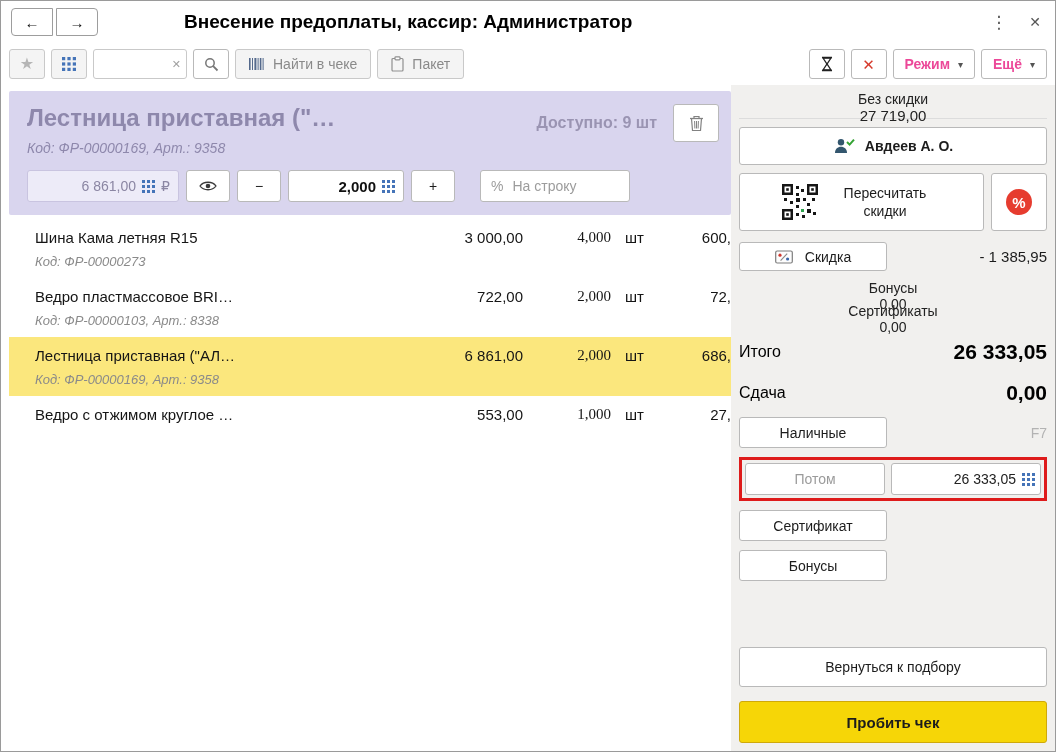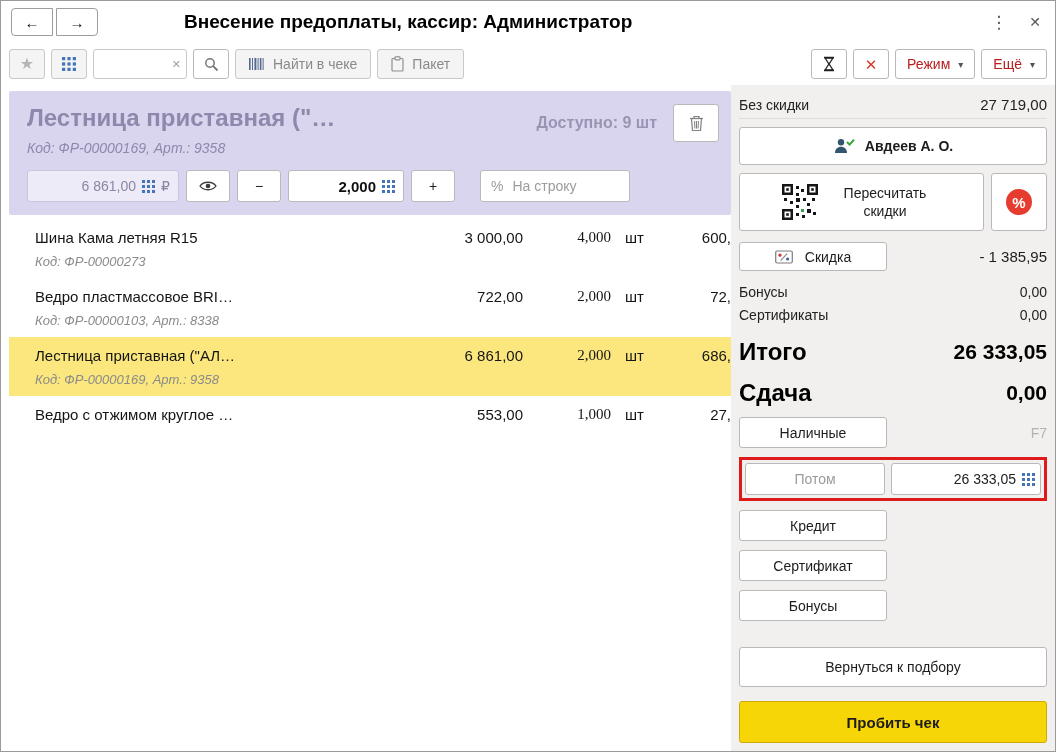--- a/index.html
+++ b/index.html
@@ -20,21 +20,21 @@
   .page-title{margin-left:86px;font-size:19px;font-weight:700;color:#000;white-space:nowrap;}
   .tb-right{margin-left:auto;display:flex;align-items:center;gap:22px;color:#555;}
   .kebab{font-size:17px;line-height:1;}
   .close-x{font-size:14px;line-height:1;}
   
   .toolbar{height:42px;flex:0 0 42px;display:flex;align-items:center;gap:6px;padding:0 8px;background:#fff;}
   .tb-btn{height:30px;min-width:36px;box-sizing:border-box;border:1px solid #c9c9c9;background:#f4f4f4;
     border-radius:3px;display:flex;align-items:center;justify-content:center;gap:8px;padding:0 8px;}
   .tb-btn.white{background:#fff;border-color:#b9b9b9;}
   .tb-label{color:#8a8a8a;font-size:14px;white-space:nowrap;}
-  .tb-label.dark{color:#b91c1c;}
+  .tb-label.dark{color:#ec4899;font-weight:bold;}
   .chev{color:#555;font-size:10px;}
   .star-glyph{color:#b5b5b5;font-size:16px;line-height:1;}
   .redx-glyph{color:#d6392b;font-size:15px;font-weight:bold;line-height:1;}
   .search-box{width:94px;height:30px;box-sizing:border-box;border:1px solid #c9c9c9;border-radius:3px;
     background:#fff;display:flex;align-items:center;padding:0 5px 0 6px;}
   .search-box input{flex:1;width:100%;border:none;outline:none;font-size:13px;font-family:inherit;min-width:0;background:transparent;}
   .clear-glyph{color:#a0a0a0;font-size:11px;line-height:1;}
   .spacer{flex:1;}
   
   .main{flex:1;display:flex;overflow:hidden;}
@@ -65,37 +65,37 @@
   .r-name{flex:1;padding-left:26px;overflow:hidden;white-space:nowrap;}
   .r-price{width:104px;text-align:right;flex:0 0 104px;}
   .r-qty{width:88px;text-align:right;flex:0 0 88px;font-family:Liberation Serif, serif;}
   .r-unit{width:58px;flex:0 0 58px;padding-left:14px;box-sizing:border-box;}
   .r-amount{width:62px;flex:0 0 62px;text-align:right;overflow:hidden;white-space:nowrap;}
   .line2{margin-top:8px;padding-left:26px;font-size:13px;font-style:italic;color:#8a8a8a;}
   
   .right{flex:1;background:#f1f0ee;padding:6px 8px 8px;box-sizing:border-box;display:flex;flex-direction:column;min-width:0;}
   .btn{background:#fff;border:1px solid #b9b9b9;border-radius:3px;display:flex;align-items:center;
     justify-content:center;font-family:inherit;font-size:14px;color:#1c1c1c;box-sizing:border-box;padding:0;}
-  .sum-row{display:flex;align-items:center;justify-content:space-between;font-size:14px;color:#222;}
+  .sum-row{display:flex;align-items:center;justify-content:space-between;font-size:14px;color:#222;flex-direction:column;}
   .no-discount{height:27px;border-bottom:1px solid #dcdcdc;margin-bottom:8px;}
   .no-discount .val{font-size:15px;}
   .customer-btn{height:38px;margin-bottom:8px;gap:10px;font-weight:bold;}
   .recalc-row{display:flex;gap:7px;margin-bottom:11px;}
   .recalc-btn{flex:1;height:58px;gap:11px;}
   .recalc-label{font-size:14px;width:112px;text-align:center;line-height:1.3;}
   .pct-btn{width:56px;height:58px;flex:0 0 56px;}
   .pct-circle{width:26px;height:26px;border-radius:50%;background:#e63c2f;color:#fff;font-weight:bold;
     font-size:15px;display:flex;align-items:center;justify-content:center;}
   .discount-row{display:flex;align-items:center;margin-bottom:9px;}
   .discount-btn{width:148px;height:29px;gap:12px;flex:0 0 148px;}
   .discount-value{flex:1;text-align:right;font-size:15px;color:#1c1c1c;}
   .mini-row{height:23px;}
   .mini-row .val{font-size:14px;}
   .total-row{display:flex;align-items:center;justify-content:space-between;height:41px;}
-  .total-label{font-size:24px;font-weight:bold;color:#000;}
+  .total-label{font-size:16px;font-weight:normal;color:#000;}
   .total-value{font-size:21px;font-weight:bold;color:#000;}
   .cash-row{display:flex;align-items:center;margin:4px 0 9px;}
   .cash-btn{width:148px;height:31px;flex:0 0 148px;}
   .hotkey{flex:1;text-align:right;color:#b3b3b3;font-size:14px;padding-left:20px;}
   .later-box{border:3px solid #de1b1b;padding:3px;display:flex;gap:6px;margin-bottom:9px;}
   .later-btn{width:140px;height:32px;flex:0 0 140px;color:#9b9b9b;}
   .later-field{flex:1;background:#fff;border:1px solid #b9b9b9;border-radius:3px;display:flex;align-items:center;
     justify-content:flex-end;gap:6px;padding:0 5px;font-size:14px;color:#222;min-width:0;}
   .pay-btn{width:148px;height:31px;margin-bottom:9px;}
   .back-btn{height:40px;margin-top:auto;margin-bottom:14px;}
@@ -404,23 +404,20 @@
             <rect x="5" y="5" width="3" height="3"></rect>
             <rect x="10" y="5" width="3" height="3"></rect>
             <rect x="0" y="10" width="3" height="3"></rect>
             <rect x="5" y="10" width="3" height="3"></rect>
             <rect x="10" y="10" width="3" height="3"></rect>
           </svg>
       </div>
     </div>
 
     <div class="btn pay-btn">
-      <span>Кредит</span>
-    </div>
-    <div class="btn pay-btn">
       <span>Сертификат</span>
     </div>
     <div class="btn pay-btn">
       <span>Бонусы</span>
     </div>
 
     <div class="btn back-btn">
       <span>Вернуться к подбору</span>
     </div>
     <div class="btn commit-btn">

